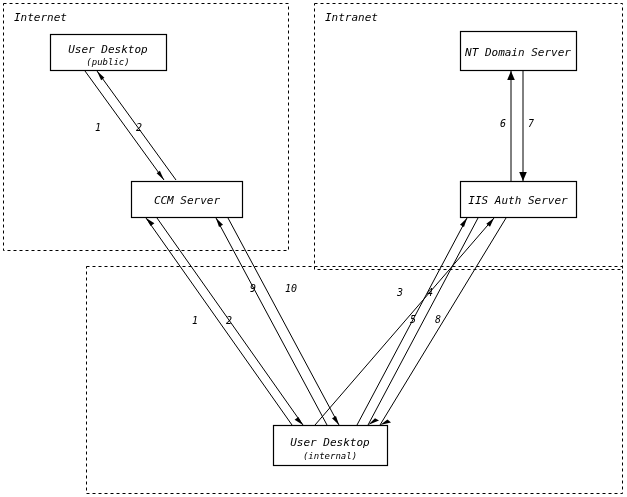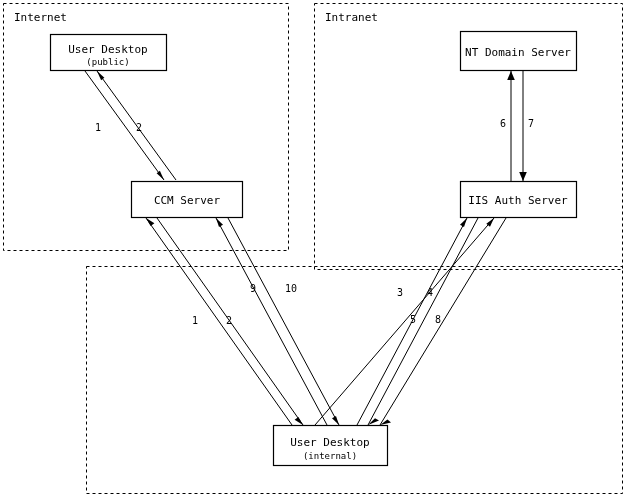--- a/index.html
+++ b/index.html
@@ -9,20 +9,21 @@
   }
   body {
     font-family: "DejaVu Sans Mono", monospace;
   }
   #diagram-root {
     position: relative;
     width: 627px;
     height: 497px;
     background: #ffffff;
     overflow: hidden;
+    font-style: italic;
   }
   svg#diagram-svg {
     display: block;
     width: 627px;
     height: 497px;
   }
   .zone-frame {
     fill: none;
     stroke: #000000;
     stroke-width: 1;

